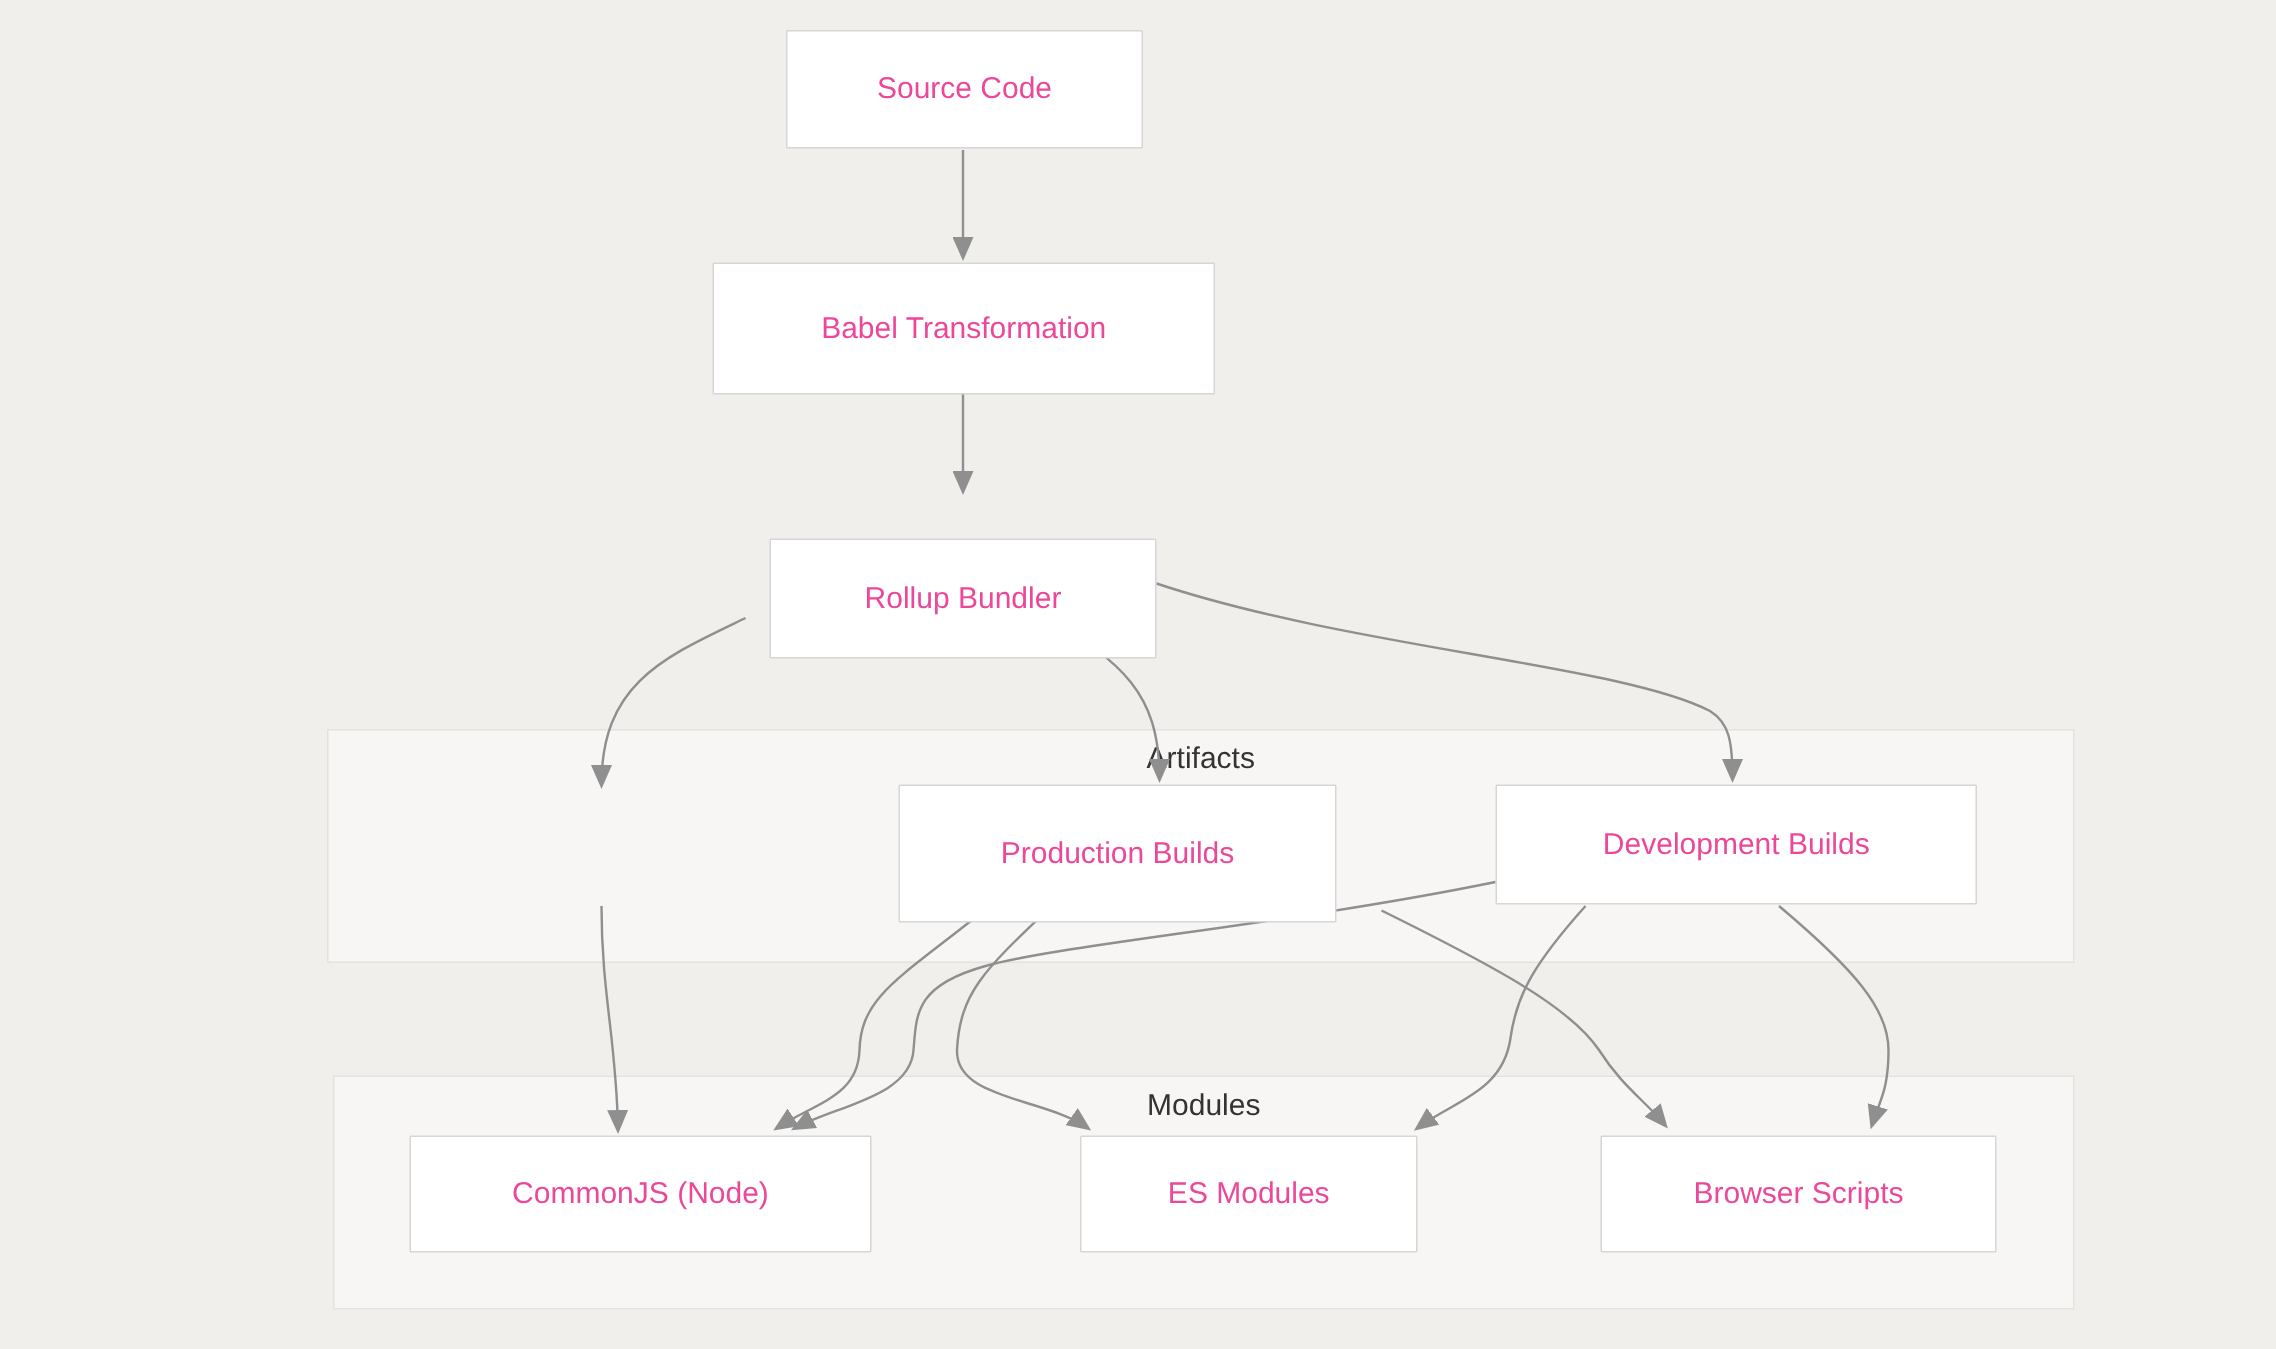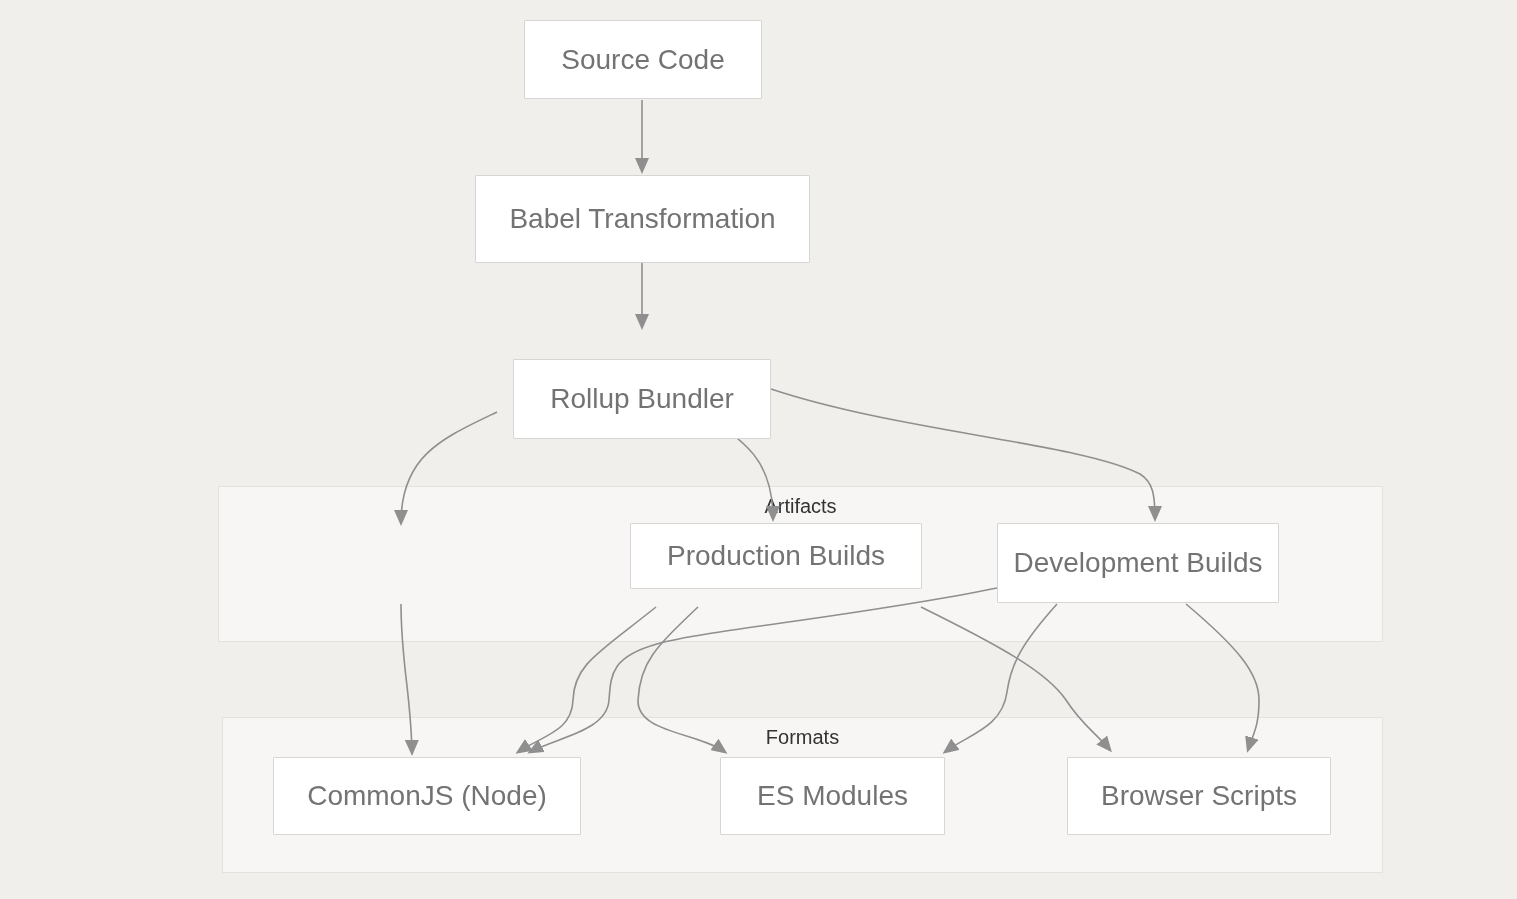--- a/index.html
+++ b/index.html
@@ -32,62 +32,62 @@
     background: #ffffff;
     border: 1px solid #d7d6d4;
     box-sizing: border-box;
     border-radius: 1px;
     display: flex;
     align-items: center;
     justify-content: center;
     z-index: 3;
   }
   .node span {
-    font-size: 28px;
-    color: #737373;
+    font-size: 20px;
+    color: #ec4899;
     white-space: nowrap;
   }
   svg.edge-layer {
     position: absolute;
     left: 0;
     top: 0;
     z-index: 2;
     pointer-events: none;
   }
   svg.edge-layer path.edge {
     fill: none;
     stroke: #8f8f8f;
     stroke-width: 1.6;
   }
 
   
   #n-source        { left: 524px; top: 20px;  width: 238px; height: 79px; }
   #n-babel         { left: 475px; top: 175px; width: 335px; height: 88px; }
   #n-rollup        { left: 513px; top: 331px; width: 258px; height: 80px; margin-top: 28px; }
   #n-profiling     { left: 270px; top: 527px; width: 262px; height: 76px; }
-  #n-production    { left: 630px; top: 523px; width: 292px; height: 66px; }
-  #n-development   { left: 997px; top: 523px; width: 282px; height: 80px; }
+  #n-production    { left: 599px; top: 523px; width: 292px; height: 92px; }
+  #n-development   { left: 997px; top: 523px; width: 321px; height: 80px; }
   #n-commonjs      { left: 273px; top: 757px; width: 308px; height: 78px; }
   #n-esmodules     { left: 720px; top: 757px; width: 225px; height: 78px; }
   #n-browserscripts{ left: 1067px; top: 757px; width: 264px; height: 78px; }
 
   
   #g-artifacts { left: 218px; top: 486px; width: 1165px; height: 156px; z-index: 1; }
   #g-formats   { left: 222px; top: 717px; width: 1161px; height: 156px; z-index: 1; }
 </style>
 </head>
 <body>
 
 <div class="canvas">
 
   <div class="group" id="g-artifacts">
     <div class="group-label">Artifacts</div>
   </div>
   <div class="group" id="g-formats">
-    <div class="group-label">Formats</div>
+    <div class="group-label">Modules</div>
   </div>
 
   <svg class="edge-layer" width="1517" height="899" viewBox="0 0 1517 899">
     <defs>
       <marker id="arrow" viewBox="0 0 16 14" markerWidth="16" markerHeight="14" markerUnits="userSpaceOnUse" refX="13" refY="7" orient="auto">
         <path d="M0,0 L16,7 L0,14 Z" fill="#8f8f8f"></path>
       </marker>
     </defs>
     <path class="edge" d="M 642 100 L 642 171" marker-end="url(#arrow)"></path>
     <path class="edge" d="M 642 256 L 642 327" marker-end="url(#arrow)"></path>

